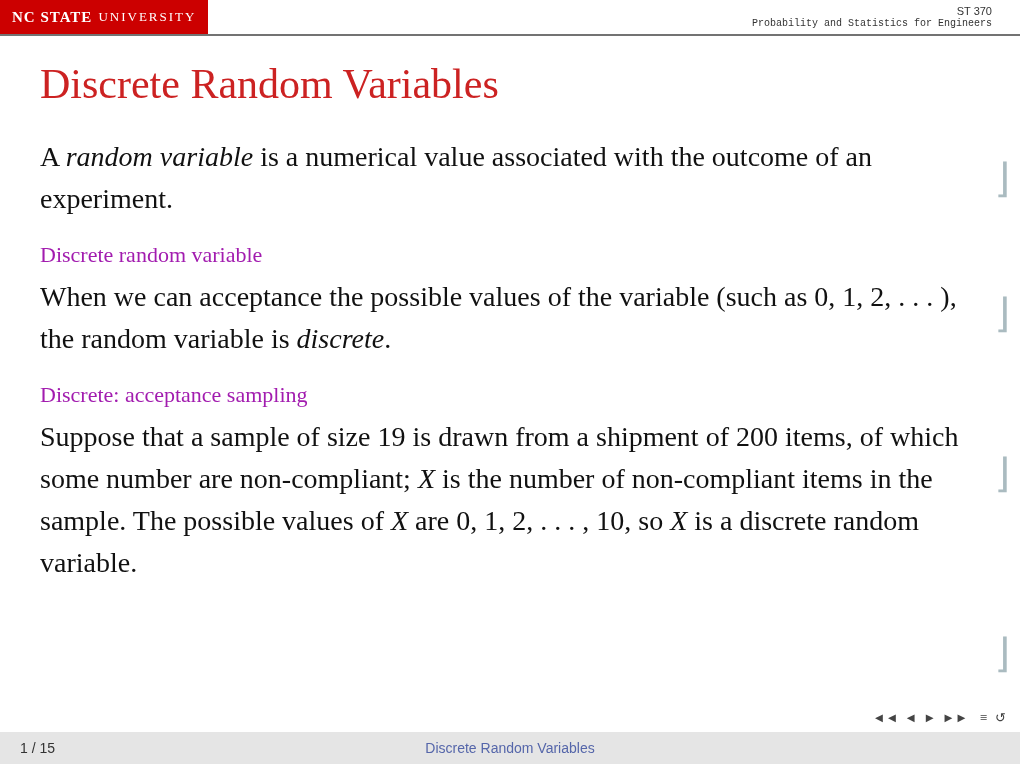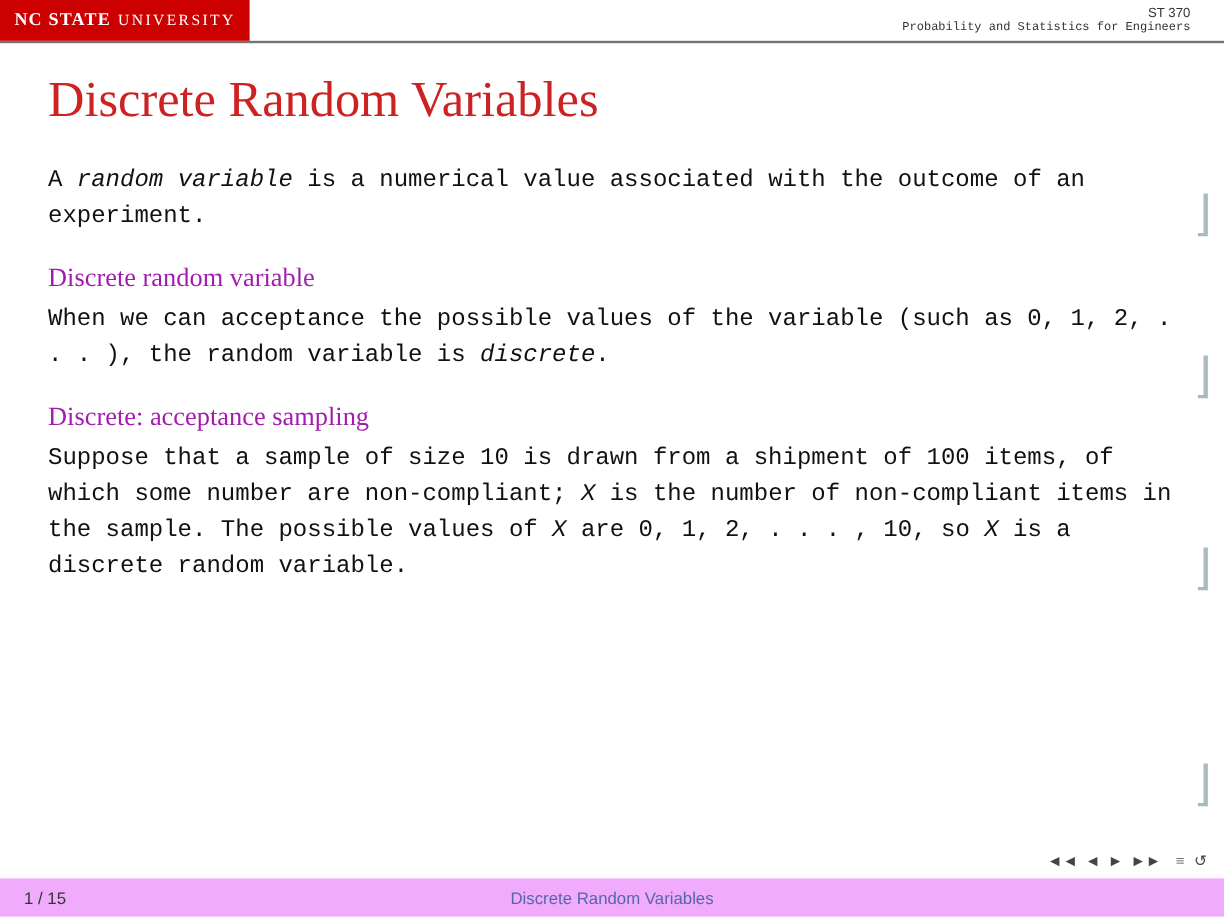--- a/index.html
+++ b/index.html
@@ -72,25 +72,25 @@
 
     .slide-title {
       font-size: 42px;
       font-weight: 400;
       color: #cc2222;
       margin-bottom: 28px;
       font-family: 'Computer Modern', Georgia, serif;
     }
 
     .body-text {
-      font-size: 20px;
+      font-size: 28px;
       line-height: 1.5;
       color: #111;
       margin-bottom: 22px;
-      font-family: Liberation Mono, monospace;
+      font-family: Liberation Serif, serif;
     }
 
     .body-text em {
       font-style: italic;
     }
 
     .section-heading {
       font-size: 22px;
       color: #a21caf;
       margin-bottom: 8px;
@@ -98,21 +98,21 @@
       font-family: 'Computer Modern', Georgia, serif;
     }
 
     
     .bottom-bar {
       position: absolute;
       bottom: 0;
       left: 0;
       right: 0;
       height: 32px;
-      background: #f0abfc;
+      background: #e5e5e5;
       display: flex;
       align-items: center;
     }
 
     .page-number {
       padding: 0 20px;
       font-size: 14px;
       color: #333;
       font-family: Arial, sans-serif;
       min-width: 80px;
@@ -158,21 +158,21 @@
     <span>A </span><em>random variable</em><span> is a numerical value associated with the outcome of an experiment.</span>
   </p>
 
   <h2 class="section-heading">Discrete random variable</h2>
   <p class="body-text">
     <span>When we can acceptance the possible values of the variable (such as 0, 1, 2, . . . ), the random variable is </span><em>discrete</em><span>.</span>
   </p>
 
   <h2 class="section-heading">Discrete:  acceptance sampling</h2>
   <p class="body-text">
-    <span>Suppose that a sample of size 10 is drawn from a shipment of 100 items, of which some number are non-compliant; </span><em>X</em><span>  is the number of non-compliant items in the sample.  The possible values of </span><em>X</em><span>  are 0, 1, 2, . . . , 10, so </span><em>X</em><span>  is a discrete random variable.</span>
+    <span>Suppose that a sample of size 19 is drawn from a shipment of 200 items, of which some number are non-compliant; </span><em>X</em><span>  is the number of non-compliant items in the sample.  The possible values of </span><em>X</em><span>  are 0, 1, 2, . . . , 10, so </span><em>X</em><span>  is a discrete random variable.</span>
   </p>
 </div>
 
 <div class="bracket-right" style="top: 155px;">⌋</div>
 <div class="bracket-right" style="top: 290px;">⌋</div>
 <div class="bracket-right" style="top: 450px;">⌋</div>
 <div class="bracket-right" style="top: 630px;">⌋</div>
 
 <div style="position:absolute; bottom: 38px; right: 14px; display:flex; align-items:center; gap:6px;">
   <span style="font-size:13px; color:#444; cursor:pointer;">◄◄</span>

